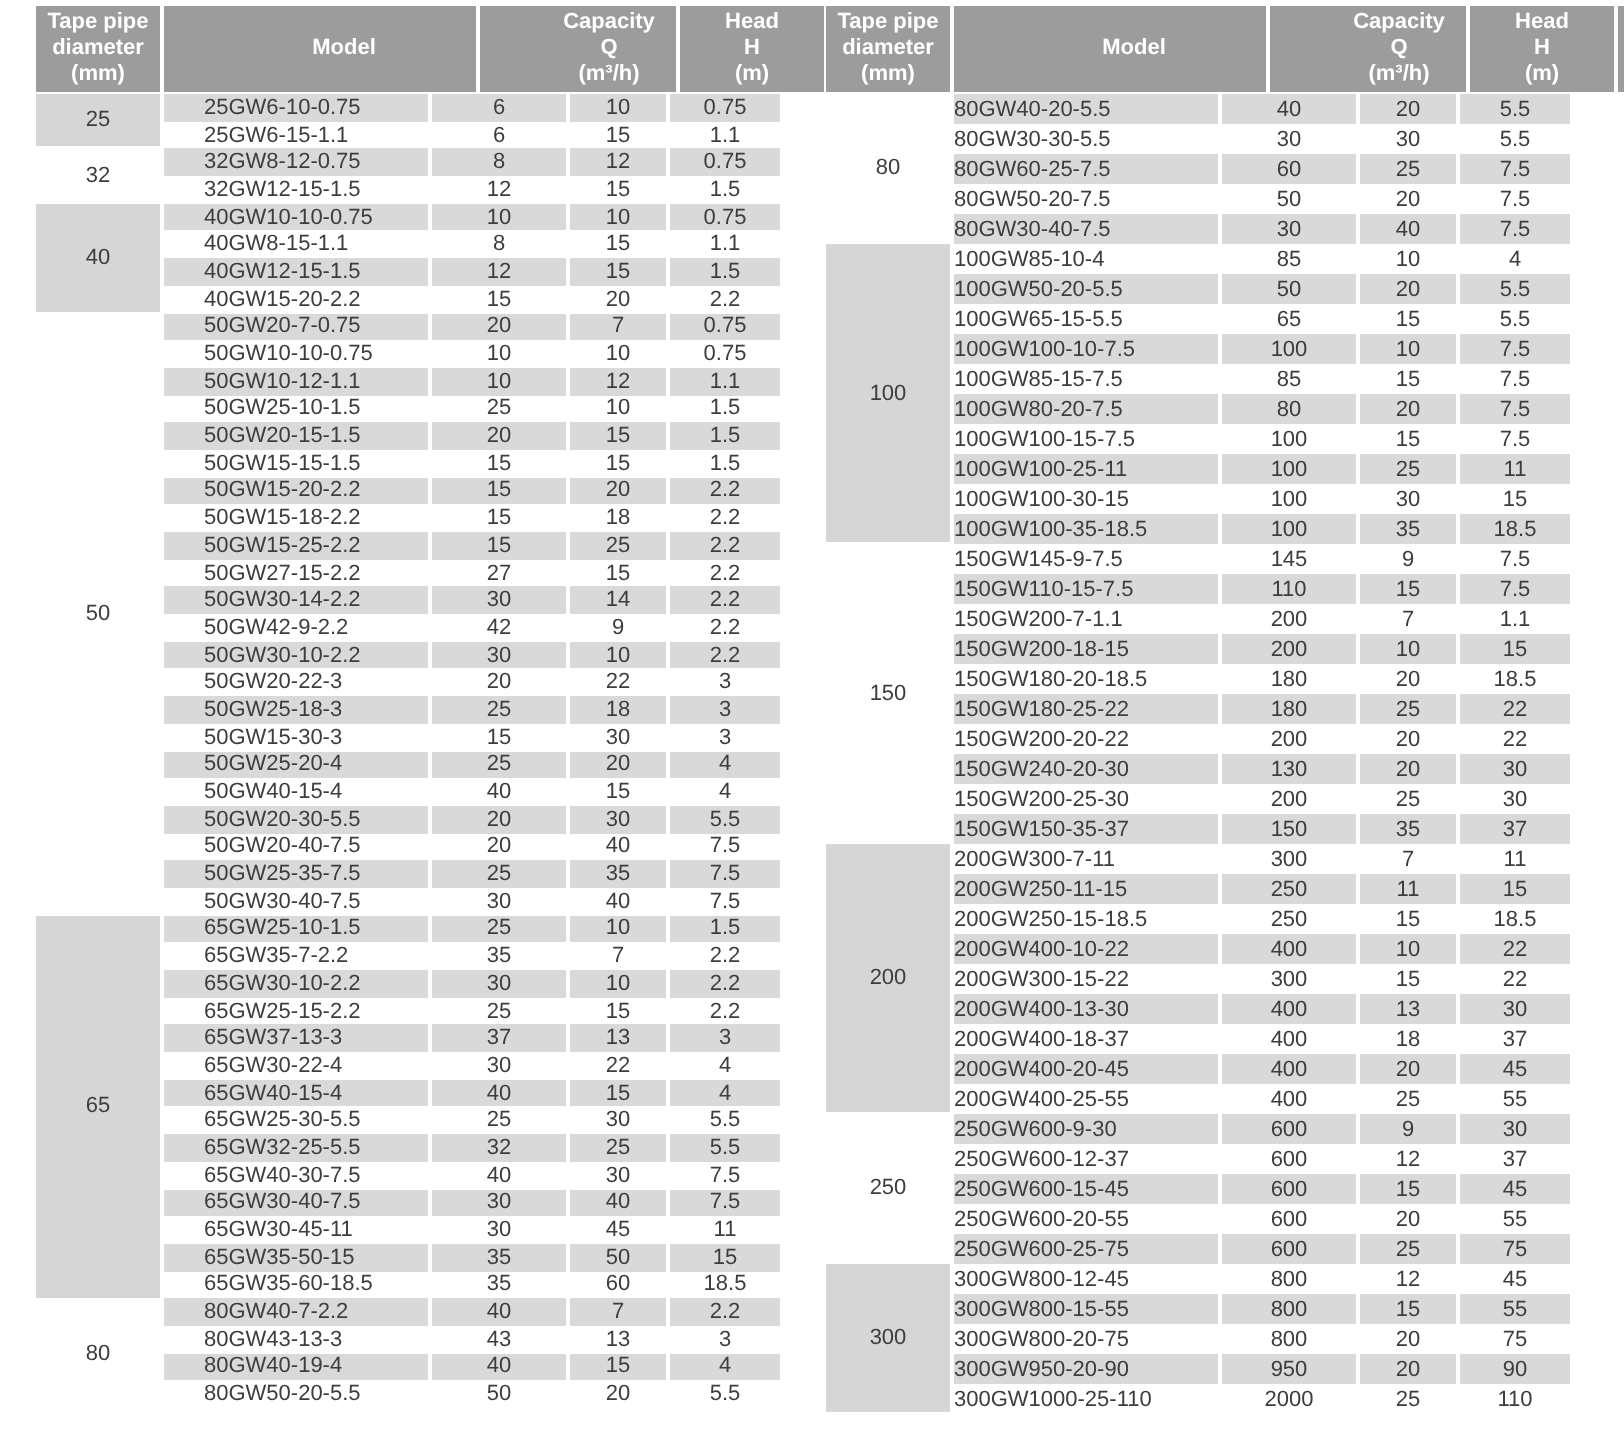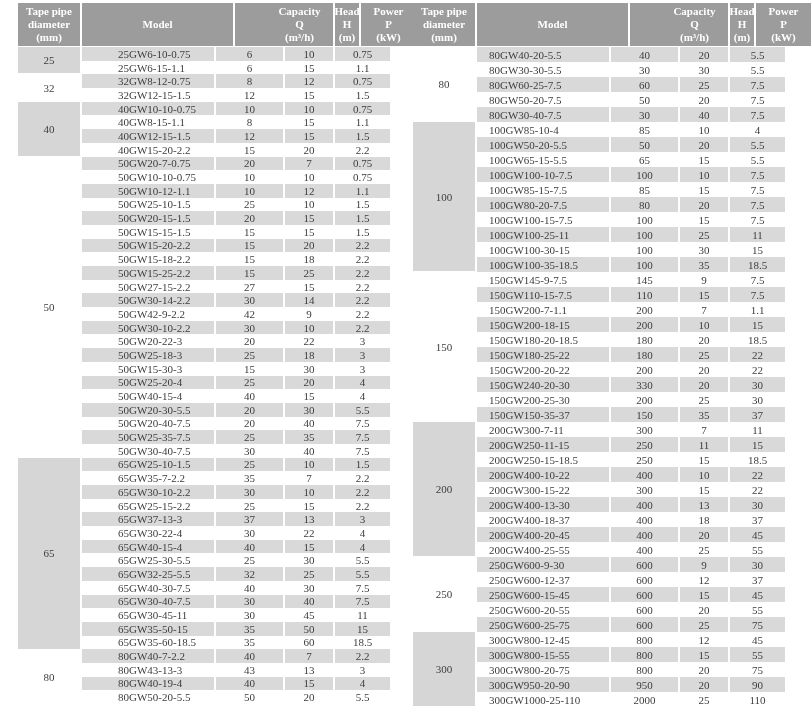--- a/index.html
+++ b/index.html
@@ -1,45 +1,45 @@
 <!DOCTYPE html>
 <html><head>
 <meta charset="utf-8">
 <style>
   html,body { margin:0; padding:0; background:#ffffff; }
   .canvas {
     position:relative; width:812px; height:725px; background:#ffffff;
-    font-family:Liberation Serif, serif; overflow:hidden;
+    font-family:Liberation Sans, sans-serif; overflow:hidden;
   }
   .ptable { position:absolute; top:3px; display:flex; gap:2px; --rh:13.7px; }
   #table-left  { left:18px; }
   #table-right { left:413px; --rh:15px; }
 
   .dcol { width:62px; display:flex; flex-direction:column; flex:none; }
   .hcell {
     background:#9c9c9c; color:#ffffff; font-weight:bold; font-size:11px;
     line-height:1.18; text-align:center; display:flex; align-items:center;
     justify-content:center; white-space:pre-line;
   }
   .dcol .hcell { height:43px; margin-bottom:1px; }
 
   .datacol { display:flex; flex-direction:column; flex:none; }
   .hrow { display:flex; gap:2px; height:43px; margin-bottom:1px; flex:none; }
-  .w-model { width:151px; } .w-cap { width:67px;padding-left:31px; }
-  .w-head  { width:24px; }  .w-pow { width:55px; }
+  .w-model { width:132px;padding-left:24px; } .w-cap { width:67px;padding-left:31px; }
+  .w-head  { width:72px; }  .w-pow { width:55px; }
 
   .trow { display:flex; gap:2px; height:var(--rh); flex:none; }
   .trow.odd .tcell { background:#d9d9d9; }
   .tcell {
     font-size:11px; color:#3d3d3d; display:flex; align-items:center;
     justify-content:center; box-sizing:border-box; overflow:hidden;
   }
   .tcell.c0 { width:132px; justify-content:flex-start; }
-  #table-left  .tcell.c0 { padding-left:36px; }
-  #table-right .tcell.c0 { padding-left:12px; }
+  #table-left  .tcell.c0 { padding-left:20px; }
+  #table-right .tcell.c0 { padding-left:0; }
   .tcell.c1 { width:67px; } .tcell.c2 { width:48px; } .tcell.c3 { width:55px; }
 
   .dgroup {
     display:flex; align-items:center; justify-content:center; font-size:11px;
     color:#3d3d3d; border-bottom:1px solid #ffffff; box-sizing:border-box; flex:none;
   }
   .dgroup.shaded { background:#d6d6d6; }
 </style>
 </head>
 <body>
@@ -521,21 +521,21 @@
             <div class="tcell c3">22</div>
           </div>
           <div class="trow">
             <div class="tcell c0">150GW200-20-22</div>
             <div class="tcell c1">200</div>
             <div class="tcell c2">20</div>
             <div class="tcell c3">22</div>
           </div>
           <div class="trow odd">
             <div class="tcell c0">150GW240-20-30</div>
-            <div class="tcell c1">330</div>
+            <div class="tcell c1">130</div>
             <div class="tcell c2">20</div>
             <div class="tcell c3">30</div>
           </div>
           <div class="trow">
             <div class="tcell c0">150GW200-25-30</div>
             <div class="tcell c1">200</div>
             <div class="tcell c2">25</div>
             <div class="tcell c3">30</div>
           </div>
           <div class="trow odd">

